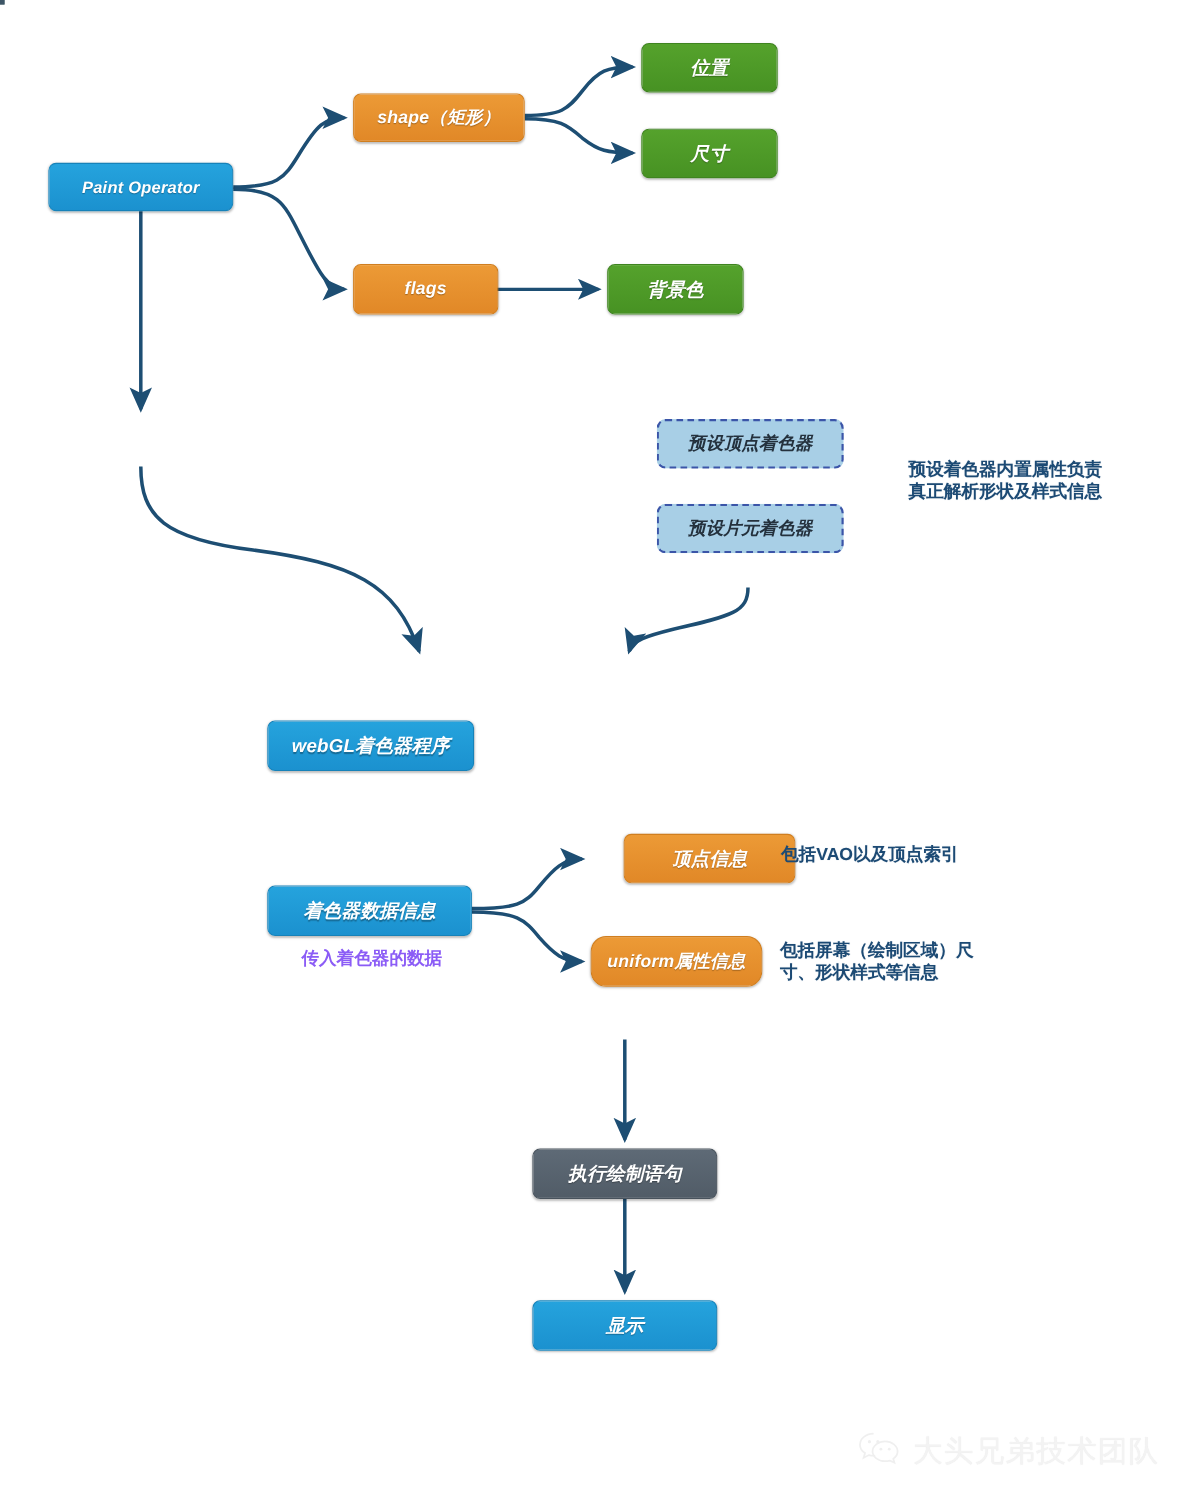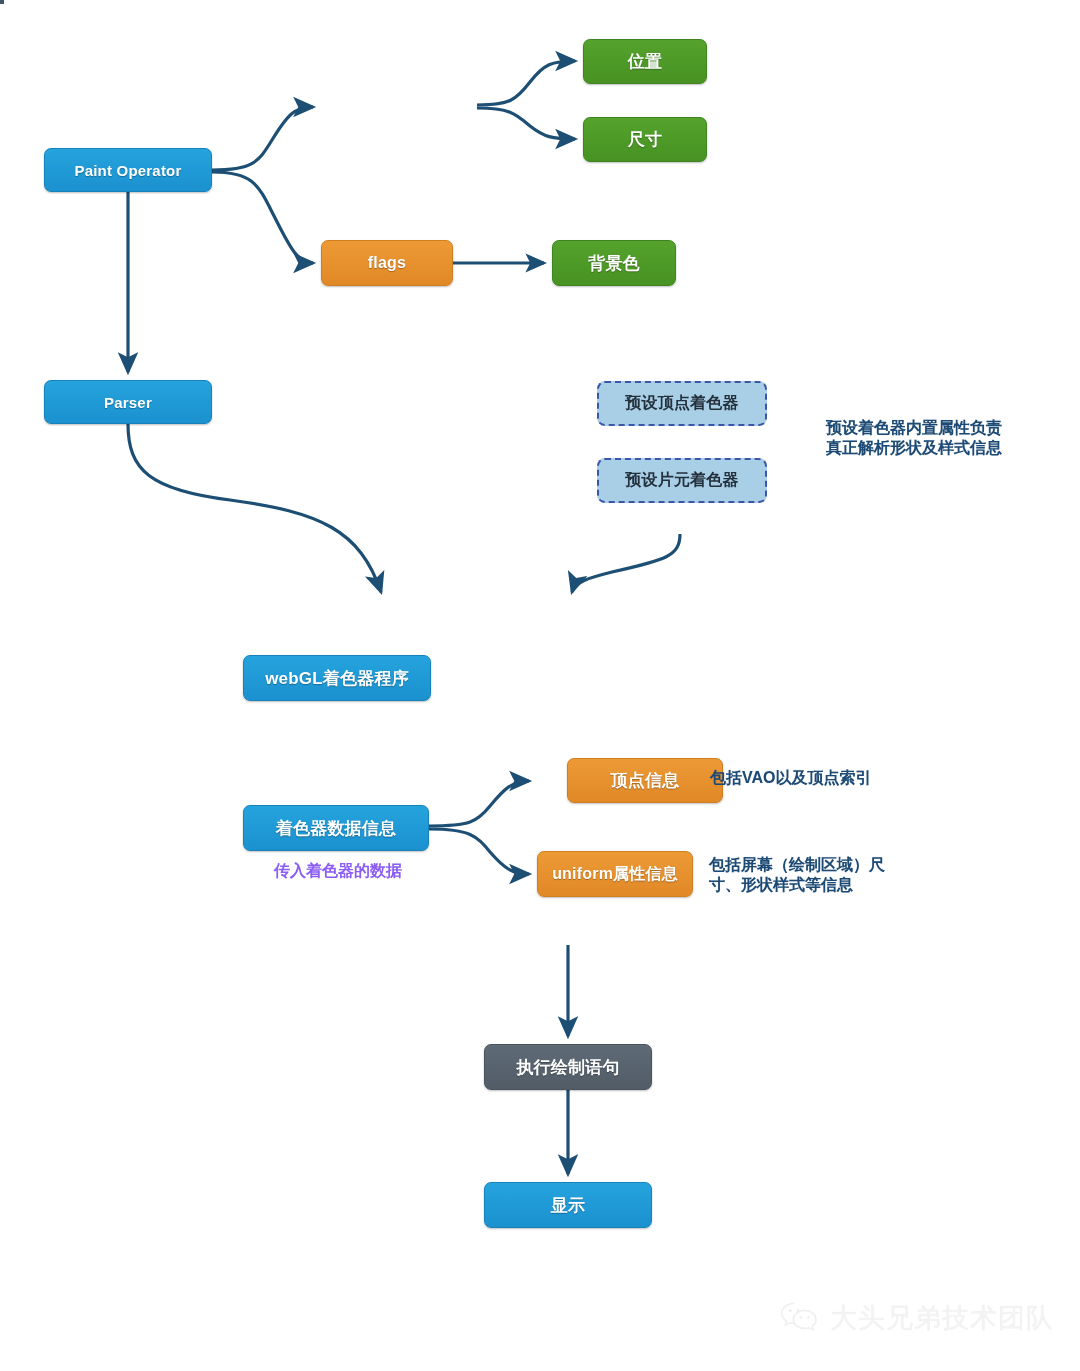--- a/index.html
+++ b/index.html
@@ -31,20 +31,21 @@
     display: flex;
     align-items: center;
     justify-content: center;
     text-align: center;
     color: #ffffff;
     font-weight: 600;
     letter-spacing: 0.2px;
     text-shadow: 0 1px 1px rgba(0,0,0,0.30);
     border-radius: 7px;
     z-index: 5;
+    font-style: italic;
   }
   .node.blue {
     background: #1f9ad6;
     background: linear-gradient(#25a3dd, #1b91cf);
     border: 1px solid #1682b9;
     box-shadow: 0 1px 2px rgba(0,0,0,0.25);
   }
   .node.orange {
     background: #e8922e;
     background: linear-gradient(#ec9a36, #e18827);
@@ -148,42 +149,42 @@
       <path d="M680,534 C680,556 666,560 612,572 C588,578 575,582 572,592"></path>
       <path d="M429,826 C470,826 477,822 490,806 C504,789 512,781 529,781"></path>
       <path d="M429,829 C470,829 477,836 490,852 C504,868 512,874 529,874"></path>
       <path d="M568,945 L568,1036" stroke-width="3.2"></path>
       <path d="M568,1090 L568,1174" stroke-width="3.2"></path>
     </g>
   </svg>
 
   <div class="node blue" id="node-paint-operator" style="left:44px; top:148px; width:168px; height:44px; font-size:15px;">Paint Operator</div>
 
+  <div class="node orange" id="node-shape" style="left:321px; top:85px; width:156px; height:44px; font-size:16px;">shape（矩形）</div>
 
   <div class="node green" id="node-position" style="left:583px; top:39px; width:124px; height:45px; font-size:17px;">位置</div>
 
   <div class="node green" id="node-size" style="left:583px; top:117px; width:124px; height:45px; font-size:17px;">尺寸</div>
 
   <div class="node orange" id="node-flags" style="left:321px; top:240px; width:132px; height:46px; font-size:16px;">flags</div>
 
   <div class="node green" id="node-background-color" style="left:552px; top:240px; width:124px; height:46px; font-size:17px;">背景色</div>
 
-  <div class="node blue" id="node-parser" style="left:44px; top:380px; width:168px; height:44px; font-size:15px;">Parser</div>
 
   <div class="node lightblue-dashed" id="node-preset-vertex-shader" style="left:597px; top:381px; width:170px; height:45px; font-size:16px;">预设顶点着色器</div>
 
   <div class="node lightblue-dashed" id="node-preset-fragment-shader" style="left:597px; top:458px; width:170px; height:45px; font-size:16px;">预设片元着色器</div>
 
   <div class="node blue" id="node-webgl-shader-program" style="left:243px; top:655px; width:188px; height:46px; font-size:17px;">webGL着色器程序</div>
 
   <div class="node blue" id="node-shader-data-info" style="left:243px; top:805px; width:186px; height:46px; font-size:17px;">着色器数据信息</div>
 
   <div class="node orange" id="node-vertex-info" style="left:537px; top:758px; width:156px; height:45px; font-size:17px;margin-left:30px;">顶点信息</div>
 
-  <div class="node orange" id="node-uniform-attr-info" style="left:537px; top:851px; width:156px; height:46px; font-size:16px;">uniform属性信息</div>
+  <div class="node orange" id="node-uniform-attr-info" style="left:537px; top:851px; width:156px; height:46px; font-size:16px;border-radius:14px;">uniform属性信息</div>
 
   <div class="node blue" id="node-display" style="left:484px; top:1182px; width:168px; height:46px; font-size:17px;">显示</div>
 
   <div class="node gray" id="node-execute-draw" style="left:484px; top:1044px; width:168px; height:46px; font-size:17px;">执行绘制语句</div>
 
   <div class="annotation" id="annot-preset" style="left:826px; top:418px; font-size:16px; width:215px;">
     <div>预设着色器内置属性负责</div>
     <div>真正解析形状及样式信息</div>
   </div>
 

